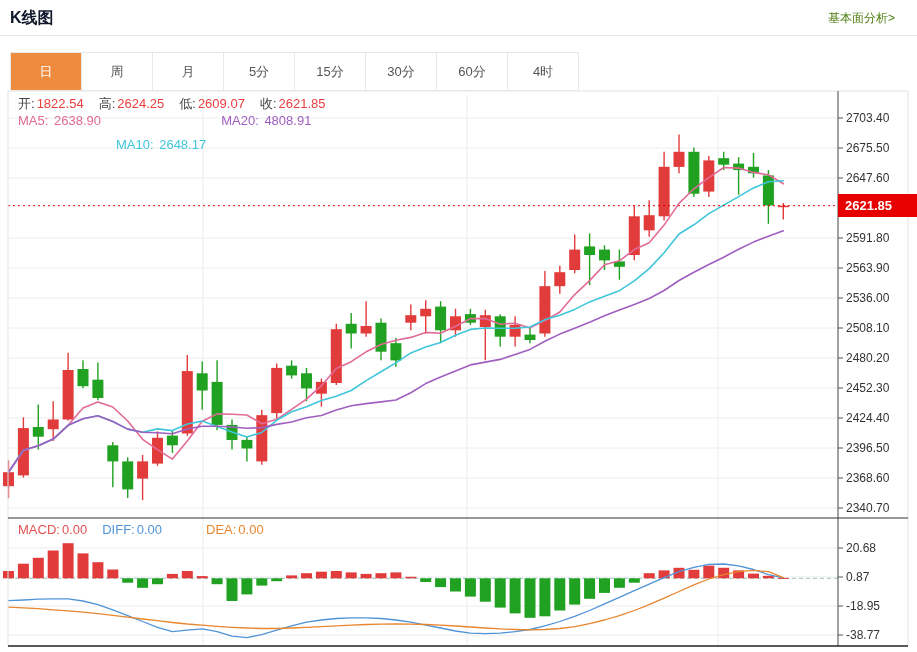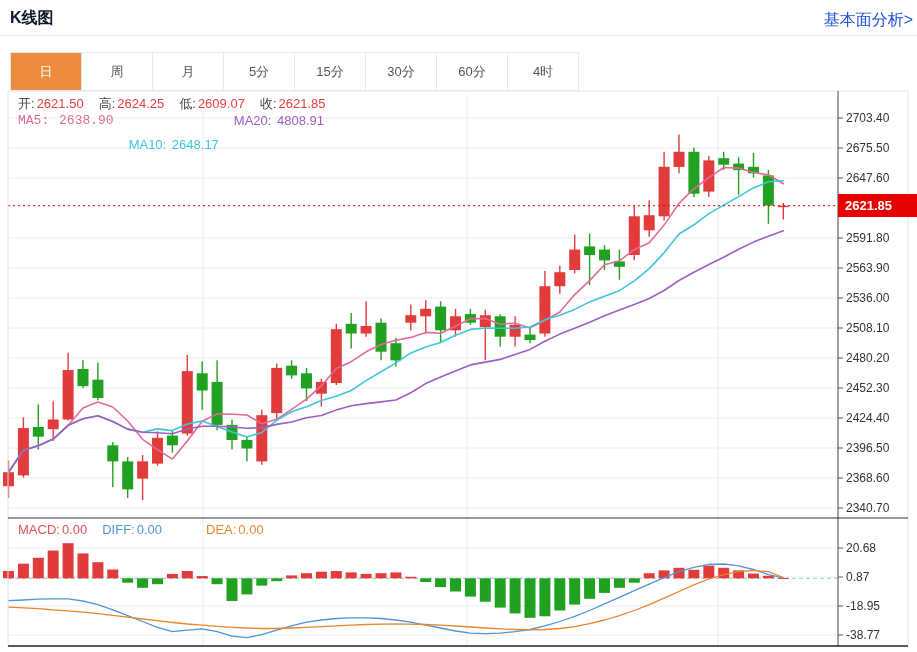--- a/index.html
+++ b/index.html
@@ -1,32 +1,32 @@
 <!DOCTYPE html>
 <html style="--accent: #ef8b3f; --ma5: #e16a97; --ma10: #3fc6da; --ma20: #a05fc0; --diff: #5094d8; --dea: #e8862f; --price-red: #e60000; --value-red: #e9403f; --macd-red: #e05353;"><head>
 <meta charset="utf-8">
 <style>
   html,body{margin:0;padding:0;background:#fff;}
   body{width:917px;height:652px;position:relative;overflow:hidden;
        font-family:"Liberation Sans",sans-serif;-webkit-font-smoothing:antialiased;}
   .header-title{position:absolute;top:8px;left:10px;font-size:16px;font-weight:bold;color:#0f172a;}
-  .header-link{position:absolute;top:10px;right:4px;font-size:16px;color:#1d4ed8;cursor:pointer;}
+  .header-link{position:absolute;top:10px;right:22px;font-size:12px;color:#4d7c0f;cursor:pointer;}
   .title-rule{position:absolute;top:35px;left:0;width:917px;height:0;border-top:1px solid #e9e9e9;}
   .tabs{position:absolute;top:52px;left:10px;display:flex;border:1px solid #e8e8e8;background:#fff;z-index:4;}
   .tab{width:70px;height:37px;line-height:37px;text-align:center;font-size:13px;color:#555;
        border-right:1px solid #e8e8e8;cursor:pointer;background:#fff;}
   .tab:last-child{border-right:none;}
   .tab.active{background:var(--accent,#ef8b3f);color:#fff;}
   .legend-row{position:absolute;left:18px;display:flex;gap:15px;font-size:13px;z-index:3;white-space:nowrap;}
   .legend-ohlc{top:95px;}
   .legend-ma{top:113px;}
   .legend-macd{top:522px;}
   .lab{color:#444;margin-right:2px;}
   .val{color:var(--value-red,#e9403f);}
-  .ma0{color:var(--ma5,#e16a97);font-family:Liberation Mono, monospace;}
+  .ma0{color:var(--ma5,#e16a97);}
   .ma1{color:var(--ma10,#3fc6da);margin-top:24px;}
   .ma2{color:var(--ma20,#a05fc0);}
   .ma0 .lab,.ma1 .lab,.ma2 .lab{color:inherit;}
   .mm0{color:var(--macd-red,#e05353);}
   .mm1{color:var(--diff,#5094d8);}
   .mm2{color:var(--dea,#e8862f);margin-left:29px;}
   .mm0 .lab,.mm1 .lab,.mm2 .lab{color:inherit;}
   #chart-svg{position:absolute;top:0;left:0;z-index:1;}
   .price-badge{position:absolute;left:838px;width:79px;height:23px;line-height:23px;
     background:var(--price-red,#e60000);color:#fff;font-size:13px;font-weight:bold;
@@ -301,21 +301,21 @@
       <line x1="838" y1="577.0270433905146" x2="843" y2="577.0270433905146" stroke="#555" stroke-width="1"></line>
       <text x="846" y="581.0">0.87</text>
       <line x1="838" y1="606.0270433905146" x2="843" y2="606.0270433905146" stroke="#555" stroke-width="1"></line>
       <text x="846" y="610.0">-18.95</text>
       <line x1="838" y1="635.0270433905146" x2="843" y2="635.0270433905146" stroke="#555" stroke-width="1"></line>
       <text x="846" y="639.0">-38.77</text>
     </g>
   </svg>
 
 <div class="legend-row legend-ohlc">
-  <span class="li"><span class="lab">开:</span><span class="val">2621.50</span></span>
+  <span class="li"><span class="lab">开:</span><span class="val">1822.54</span></span>
   <span class="li"><span class="lab">高:</span><span class="val">2624.25</span></span>
   <span class="li"><span class="lab">低:</span><span class="val">2609.07</span></span>
   <span class="li"><span class="lab">收:</span><span class="val">2621.85</span></span>
 </div>
 
 <div class="legend-row legend-ma">
   <span class="li ma0"><span class="lab">MA5:</span> <span>2638.90</span></span>
   <span class="li ma1"><span class="lab">MA10:</span> <span>2648.17</span></span>
   <span class="li ma2"><span class="lab">MA20:</span> <span>4808.91</span></span>
 </div>

